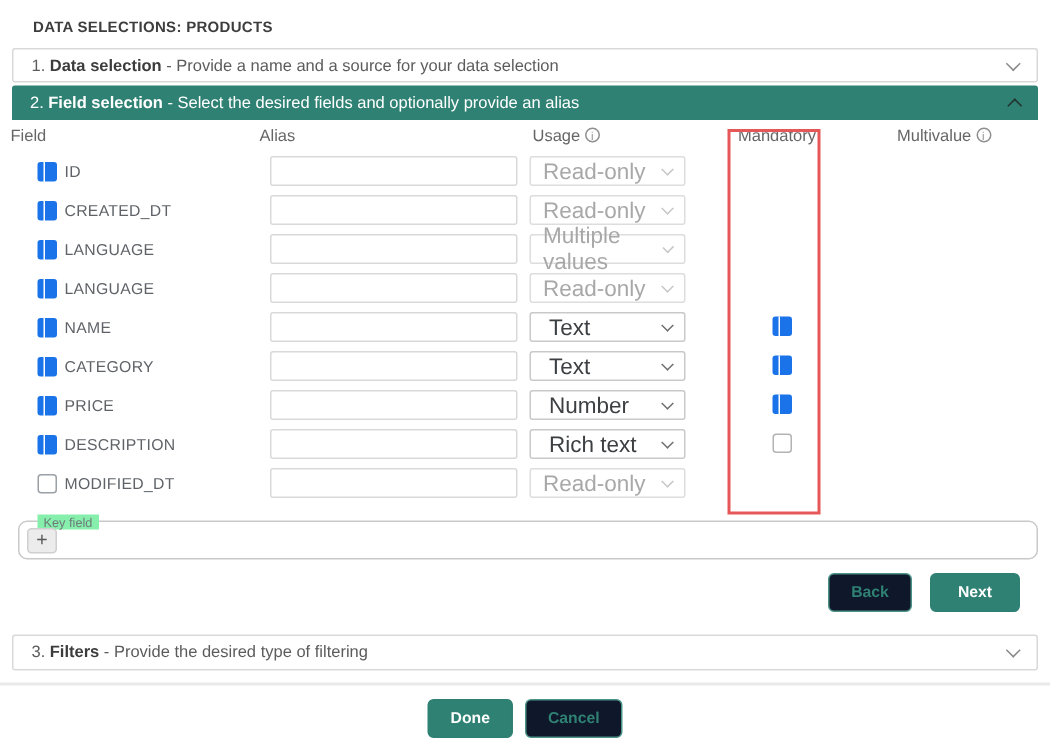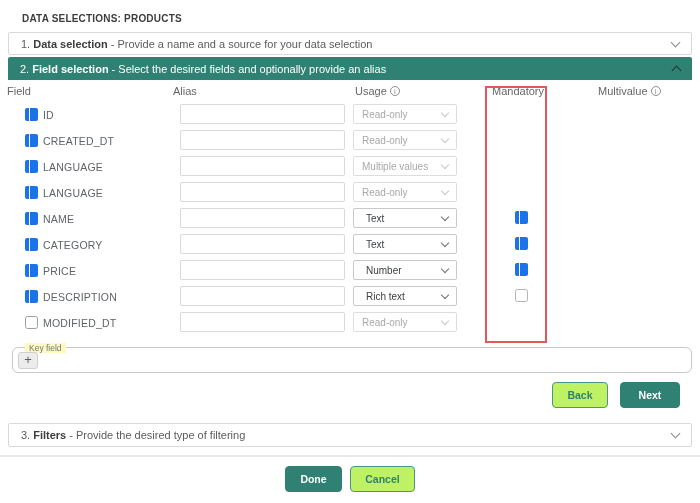--- a/index.html
+++ b/index.html
@@ -25,38 +25,38 @@
   .cb { position:absolute; width:13px; height:13px; border-radius:2px; cursor:pointer; }
   .cb.checked { background:#1a73e8; }
   .cb.unchecked { background:#fff; border:1.5px solid #9aa0a6; border-radius:2.5px; }
   .checkmark { width:4px; height:7px; border-right:1.8px solid #fff; border-bottom:1.8px solid #fff; transform:rotate(40deg); margin:1px 0 0 4px; }
 
   .field-cb { left:25px; top:6px; }
   .field-label { position:absolute; left:43px; top:0; height:26px; display:flex; align-items:center; font-size:10.5px; color:#5f6368; letter-spacing:.2px; }
 
   .alias-input { position:absolute; left:180px; top:2px; width:165px; height:20px; border:1px solid #d9d9d9; border-radius:2px; background:#fff; font-family:"Liberation Sans",sans-serif; font-size:11px; color:#333; padding:0 6px; outline:none; }
 
-  .usage-select { position:absolute; left:353px; top:2px; width:104px; height:20px; border:1px solid #cfcfcf; border-radius:2px; background:#fff; display:flex; align-items:center; padding:0 8px; font-size:10px; cursor:pointer; }
+  .usage-select { position:absolute; left:353px; top:2px; width:104px; height:20px; border:1px solid #cfcfcf; border-radius:2px; background:#fff; display:flex; align-items:center; padding:0 8px; font-size:15px; cursor:pointer; }
   .usage-select .sel-chev { display:inline-block; width:6px; height:6px; border-right:1.5px solid #6f6f6f; border-bottom:1.5px solid #6f6f6f; transform:rotate(45deg); margin-left:auto; margin-bottom:2px; }
   .usage-select.enabled { color:#3d4043; border-color:#c9c9c9;padding-left:12px; }
   .usage-select.disabled { color:#a8a8a8; border-color:#ddd; cursor:default; }
   .usage-select.disabled .sel-chev { border-color:#c6c6c6; }
 
   .mand-cb { left:515px; top:5px; }
   .mand-cb.unchecked { border-color:#b3b3b3; }
 
   .red-box { position:absolute; left:485px; top:86px; width:62px; height:257px; border:2px solid #e65757; pointer-events:none; }
 
   .key-fieldset { position:absolute; left:12px; top:347px; width:680px; height:26px; border:1px solid #c9c9c9; border-radius:6px; }
-  .key-legend { position:absolute; left:12px; top:-5px; background:#fef9c3; padding:0 4px; font-size:8.5px; color:#6d7a7a; }
+  .key-legend { position:absolute; left:12px; top:-5px; background:#86efac; padding:0 4px; font-size:8.5px; color:#6d7a7a; }
   .add-btn { position:absolute; left:5px; top:4px; width:20px; height:17px; background:#ececec; border:1px solid #cfcfcf; border-radius:3px; font-size:13px; line-height:14px; color:#5a5a5a; text-align:center; cursor:pointer; }
 
   .btn { position:absolute; height:26px; border-radius:4px; font-family:"Liberation Sans",sans-serif; font-size:10.5px; font-weight:bold; display:flex; align-items:center; justify-content:center; cursor:pointer; }
   .btn.solid { background:#2f8173; color:#fff; border:1px solid #2f8173; }
-  .btn.outline { background:#bef264; color:#2f8173; border:1px solid #4d9488; }
+  .btn.outline { background:#0f172a; color:#2f8173; border:1px solid #4d9488; }
   #back-btn { left:552px; top:382px; width:56px; }
   #next-btn { left:620px; top:382px; width:60px; }
   #done-btn { left:285px; top:466px; width:57px; }
   #cancel-btn { left:350px; top:466px; width:65px; }
 
   .footer-divider { position:absolute; left:0; top:455px; width:700px; height:2px; background:#e9e9e9; }
 </style>
 </head>
 <body>
 

